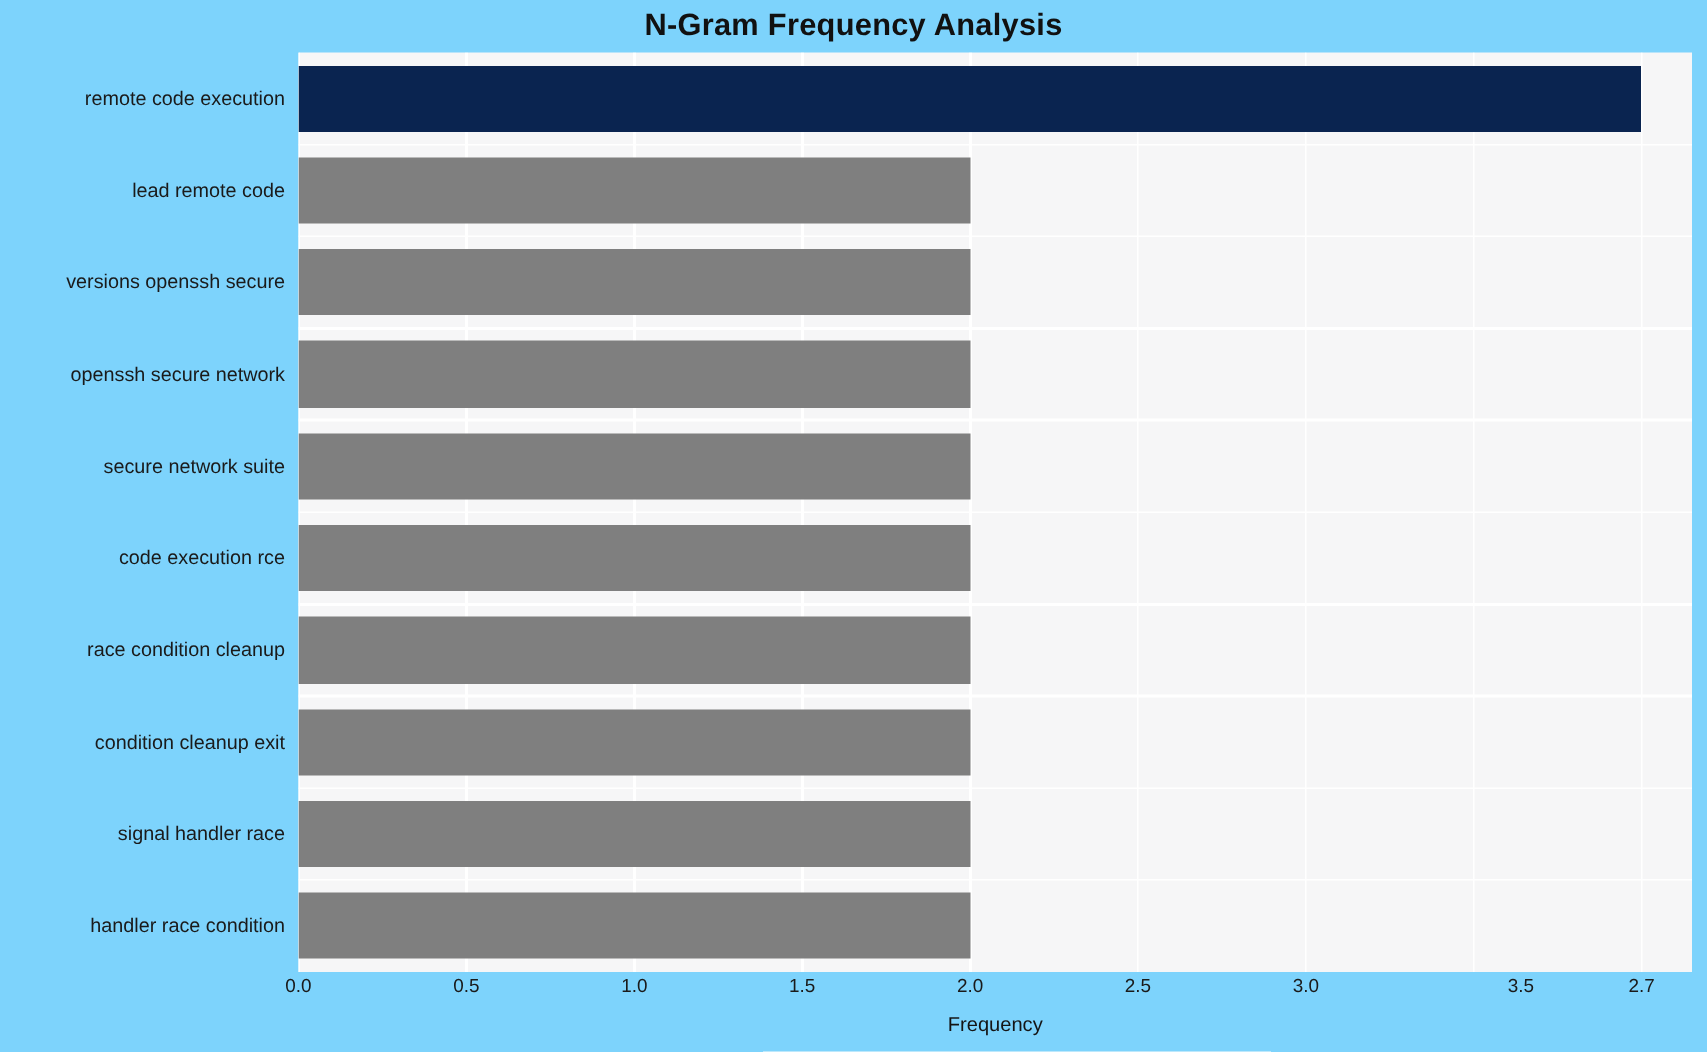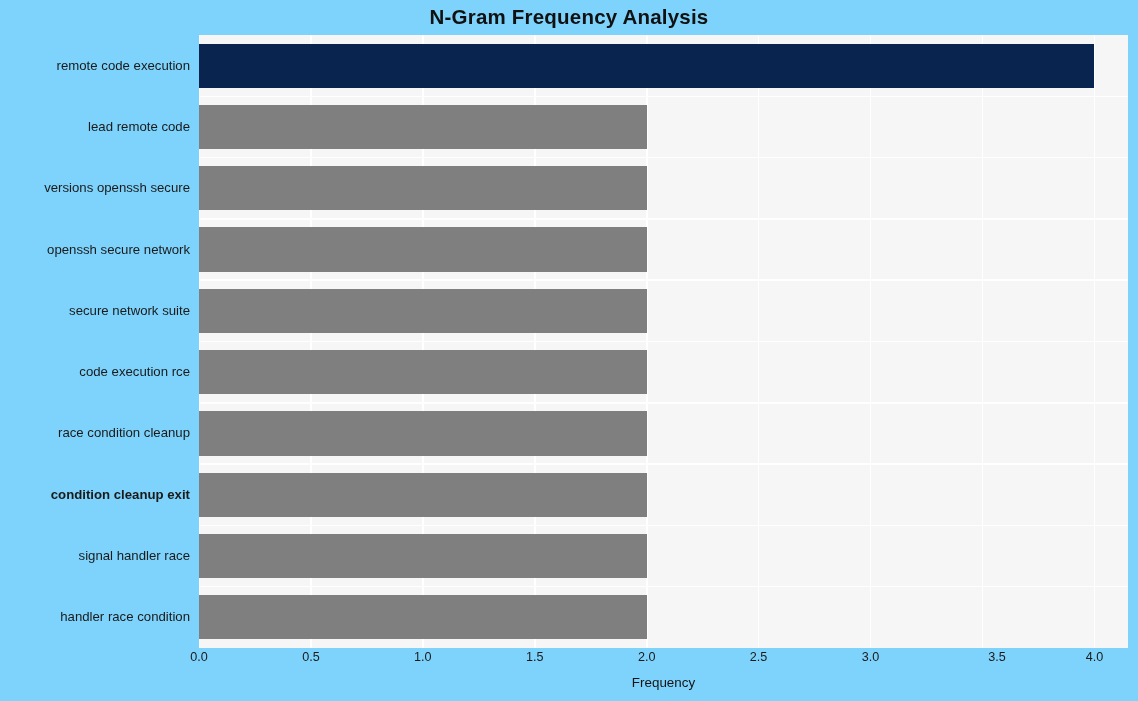--- a/index.html
+++ b/index.html
@@ -143,32 +143,32 @@
     </div>
 
   <div id="ylabels">
       <div class="ytick-label" style="top: 23.65px;">remote code execution</div>
       <div class="ytick-label" style="top: 84.95px;">lead remote code</div>
       <div class="ytick-label" style="top: 146.25px;">versions openssh secure</div>
       <div class="ytick-label" style="top: 207.55px;">openssh secure network</div>
       <div class="ytick-label" style="top: 268.85px;">secure network suite</div>
       <div class="ytick-label" style="top: 330.15px;">code execution rce</div>
       <div class="ytick-label" style="top: 391.45px;">race condition cleanup</div>
-      <div class="ytick-label" style="top: 452.75px; font-weight: bold;">condition cleanup exit</div>
+      <div class="ytick-label" style="top: 452.75px;">condition cleanup exit</div>
       <div class="ytick-label" style="top: 514.05px;">signal handler race</div>
       <div class="ytick-label" style="top: 575.35px;">handler race condition</div>
     </div>
 
   <div id="xlabels">
       <div class="xtick-label" style="left: 0px; text-align: center;">0.0</div>
       <div class="xtick-label" style="left: 111.928px;">0.5</div>
       <div class="xtick-label" style="left: 223.855px;">1.0</div>
       <div class="xtick-label" style="left: 335.783px;">1.5</div>
       <div class="xtick-label" style="left: 447.711px;">2.0</div>
       <div class="xtick-label" style="left: 559.639px;">2.5</div>
       <div class="xtick-label" style="left: 671.566px;">3.0</div>
-      <div class="xtick-label" style="left: 798px;">3.5</div>
-      <div class="xtick-label" style="left: 895.422px;">4.0</div>
+      <div class="xtick-label" style="left: 815px;">3.5</div>
+      <div class="xtick-label" style="left: 895.422px;">2.7</div>
     </div>
 
   <div id="xaxis-title">Frequency</div>
 
 </div>
 
 </body></html>

